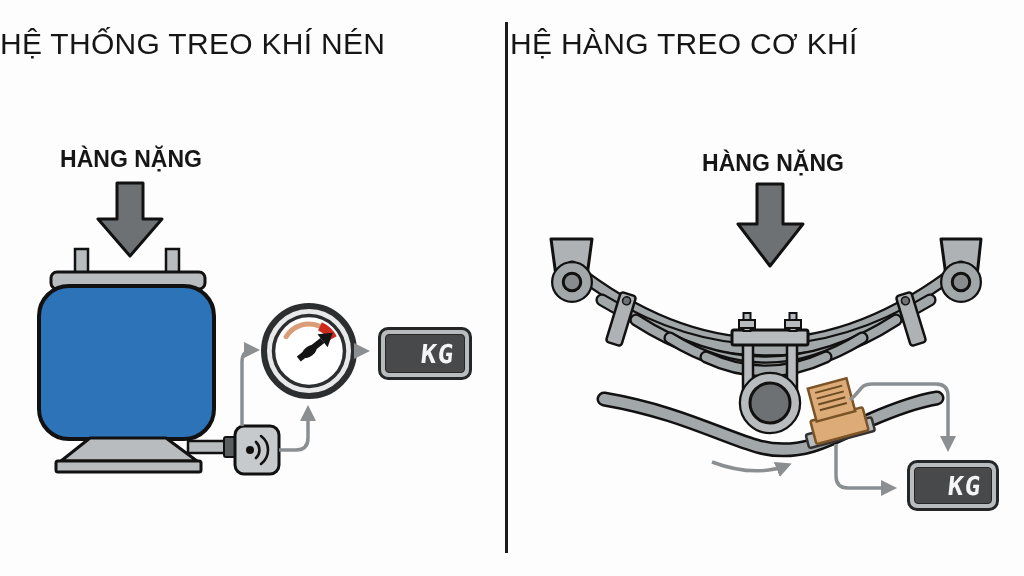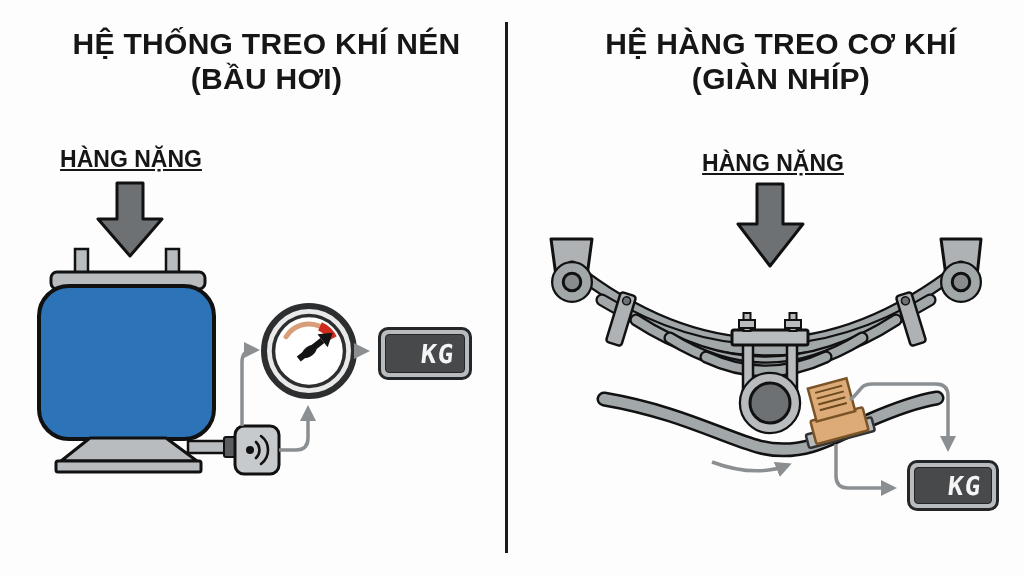--- a/index.html
+++ b/index.html
@@ -7,25 +7,25 @@
     --c-metal-dark:#6d7174; --c-outline:#111111; --c-airbag-blue:#2d73b7; --c-line-gray:#8b8f92;
     --c-gauge-red:#cf2a1e; --c-gauge-tan:#d99d78; --c-strain-tan:#dcab77; --c-strain-outline:#7a5327;
     --c-display-screen:#47494b; --c-display-frame:#b9bcbe; --c-display-text:#f5f5f5;
   }
   *{margin:0;padding:0;box-sizing:border-box;}
   html,body{width:1024px;height:576px;overflow:hidden;}
   body{background:var(--c-bg);font-family:"Liberation Sans","DejaVu Sans",sans-serif;}
   .stage{position:relative;width:1024px;height:576px;background:var(--c-bg);}
   .diagram-svg{position:absolute;left:0;top:0;width:1024px;height:576px;}
   .divider{position:absolute;left:505px;top:22px;width:3px;height:531px;background:#1b1b1b;}
-  .panel-title{position:absolute;top:26px;text-align:center;font-size:30px;line-height:35px;
-    font-weight:bold;color:var(--c-text);letter-spacing:.3px;margin-left:14px;}
+  .panel-title{position:absolute;top:26px;text-align:left;font-size:30px;line-height:35px;
+    font-weight:normal;color:var(--c-text);letter-spacing:.3px;}
   .panel-title.left{left:0;width:505px;}
   .panel-title.right{left:510px;width:514px;}
-  .load-label{position:absolute;text-align:center;font-size:23px;font-weight:bold;color:var(--c-text);text-decoration:underline;}
+  .load-label{position:absolute;text-align:center;font-size:23px;font-weight:bold;color:var(--c-text);}
   .load-label.left{left:41px;width:180px;top:146px;}
   .load-label.right{left:683px;width:180px;top:150px;}
   .kg-display{position:absolute;border:3px solid #242628;border-radius:10px;
     background:var(--c-display-frame);padding:4px;}
   .kg-display.left-kg{left:378px;top:327px;width:94px;height:53px;}
   .kg-display.right-kg{left:907px;top:460px;width:92px;height:51px;}
   .kg-screen{width:100%;height:100%;background:var(--c-display-screen);border-radius:4px;
     border:1px solid #242628;display:flex;align-items:center;justify-content:flex-end;
     padding-right:10px;}
   .kg-text{font-family:"DejaVu Sans Mono",monospace;font-weight:bold;font-size:26px;
@@ -156,32 +156,30 @@
 
       <path d="M850 400 C862 390 860 384 872 384 L936 384 Q948 384 948 396 L948 448" fill="none" stroke="var(--c-line-gray)" stroke-width="3.5" marker-end="url(#arr)"></path>
       <path d="M836 444 L836 476 Q836 488 848 488 L893 488" fill="none" stroke="var(--c-line-gray)" stroke-width="3.5" marker-end="url(#arr)"></path>
     </g>
   </svg>
 
   <div class="divider"></div>
 
   <div class="panel-title left">
     <div>HỆ THỐNG TREO KHÍ NÉN</div>
-    <div>(BẦU HƠI)</div>
   </div>
   <div class="load-label left">HÀNG NẶNG</div>
   <div class="kg-display left-kg">
     <div class="kg-screen">
       <span class="kg-text">KG</span>
     </div>
   </div>
 
   <div class="panel-title right">
     <div>HỆ HÀNG TREO CƠ KHÍ</div>
-    <div>(GIÀN NHÍP)</div>
   </div>
   <div class="load-label right">HÀNG NẶNG</div>
   <div class="kg-display right-kg">
     <div class="kg-screen">
       <span class="kg-text">KG</span>
     </div>
   </div>
 
 </div>
 

